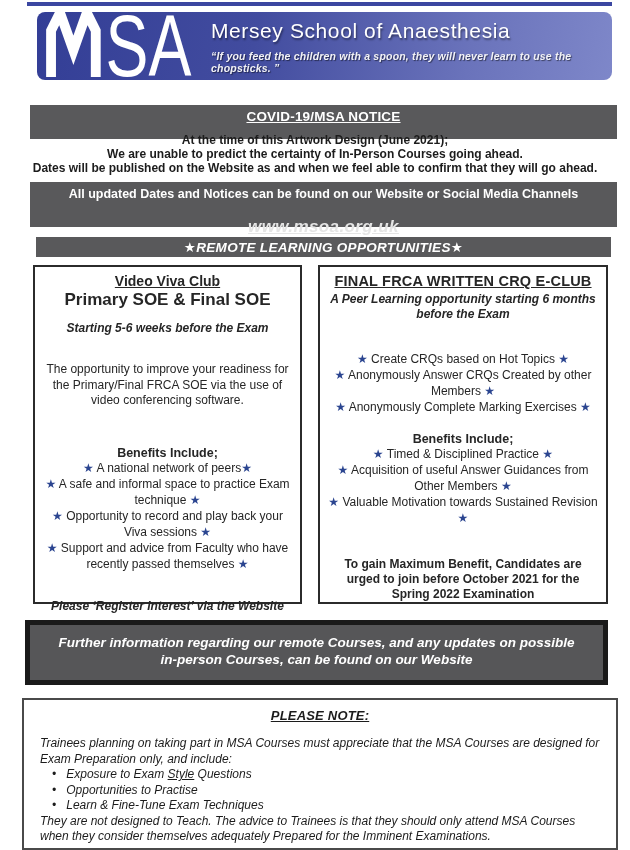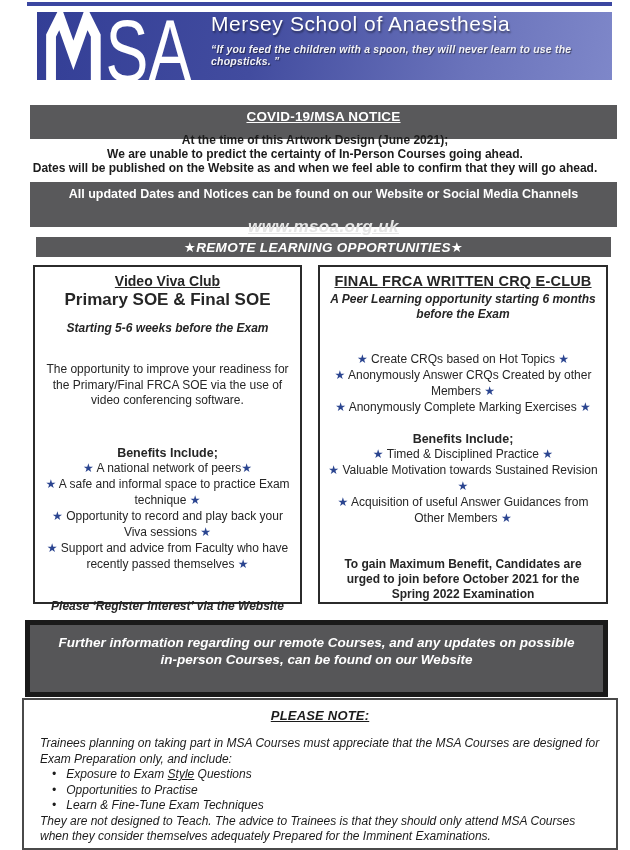--- a/index.html
+++ b/index.html
@@ -4,21 +4,21 @@
 <style>
   html,body{margin:0;padding:0;}
   body{
     width:630px;height:850px;background:#ffffff;position:relative;overflow:hidden;
     font-family:"Liberation Sans","DejaVu Sans",sans-serif;color:#1c1c1c;
   }
   .top-line{position:absolute;left:27px;right:18px;top:2px;height:4px;background:#3b47a1;}
   .banner{
     position:absolute;left:37px;right:18px;top:12px;height:68px;
     background:linear-gradient(100deg,#333e96 0%,#424c9f 38%,#6a73bb 75%,#7e87c9 100%);
-    display:flex;
+    display:flex;align-items:center;border-radius:8px;
   }
   .logo-wrap{margin-left:6px;flex:0 0 auto;}
   .banner-text{margin-left:16px;}
   .banner-title{
     color:#ffffff;font-size:21px;letter-spacing:.6px;
     text-shadow:1px 2px 2px rgba(0,0,0,.45);
   }
   .banner-quote{
     color:#f2f2f6;font-size:10.5px;font-style:italic;font-weight:bold;margin-top:7px;letter-spacing:.2px;
     text-shadow:1px 1px 1px rgba(0,0,0,.5);
@@ -43,21 +43,21 @@
   .benefits-label{font-size:12.5px;font-weight:bold;margin-top:37px;}
   .item{font-size:12px;line-height:16px;}
   .vv-footer{font-size:12px;font-weight:bold;font-style:italic;margin-top:27px;}
   .crq-title{font-size:14.5px;font-weight:bold;text-decoration:underline;letter-spacing:.2px;margin-top:2px;}
   .crq-sub{font-size:12px;font-weight:bold;font-style:italic;line-height:15px;margin-top:3px;}
   .crq-features{margin-top:29px;}
   .crq-benefits-label{font-size:12.5px;font-weight:bold;margin-top:17px;}
   .crq-footer{font-size:12px;font-weight:bold;line-height:15px;margin-top:31px;}
   .star{color:#2b4590;}
   .further-info{
-    position:absolute;left:25px;right:22px;top:620px;height:77px;box-sizing:border-box;
+    position:absolute;left:25px;right:22px;top:620px;height:65px;box-sizing:border-box;
     border:5px solid #1a1a1a;background:#565658;color:#ffffff;text-align:center;
     font-weight:bold;font-style:italic;font-size:13.5px;line-height:17px;padding:9px 24px 0;
   }
   .please-note{
     position:absolute;left:22px;right:12px;top:698px;height:152px;box-sizing:border-box;
     border:2px solid #4a4a4a;background:#fff;padding:8px 16px;
   }
   .pn-title{text-align:center;font-weight:bold;font-style:italic;font-size:13px;text-decoration:underline;letter-spacing:.2px;}
   .pn-body{font-style:italic;font-size:12px;line-height:15.5px;margin-top:13px;color:#1c1c1c;}
   .pn-bullet{display:flex;padding-left:12px;}
@@ -122,22 +122,22 @@
     <div class="crq-title">FINAL FRCA WRITTEN CRQ E-CLUB</div>
     <div class="crq-sub">A Peer Learning opportunity starting 6 months before the Exam</div>
     <div class="crq-features">
       <div class="item"><span class="star">★</span> Create CRQs based on Hot Topics <span class="star">★</span></div>
       <div class="item"><span class="star">★</span> Anonymously Answer CRQs Created by other Members <span class="star">★</span></div>
       <div class="item"><span class="star">★</span> Anonymously Complete Marking Exercises <span class="star">★</span></div>
     </div>
     <div class="crq-benefits-label">Benefits Include;</div>
     <div>
       <div class="item"><span class="star">★</span> Timed &amp; Disciplined Practice <span class="star">★</span></div>
+      <div class="item"><span class="star">★</span> Acquisition of useful Answer Guidances from Other Members <span class="star">★</span></div>
       <div class="item"><span class="star">★</span> Valuable Motivation towards Sustained Revision <span class="star">★</span></div>
-      <div class="item"><span class="star">★</span> Acquisition of useful Answer Guidances from Other Members <span class="star">★</span></div>
     </div>
     <div class="crq-footer">To gain Maximum Benefit, Candidates are urged to join before October 2021 for the Spring 2022 Examination</div>
   </div>
 
 </div>
 
 <div class="further-info">Further information regarding our remote Courses, and any updates on possible in-person Courses, can be found on our Website</div>
 
 <div class="please-note">
   <div class="pn-title">PLEASE NOTE:</div>

